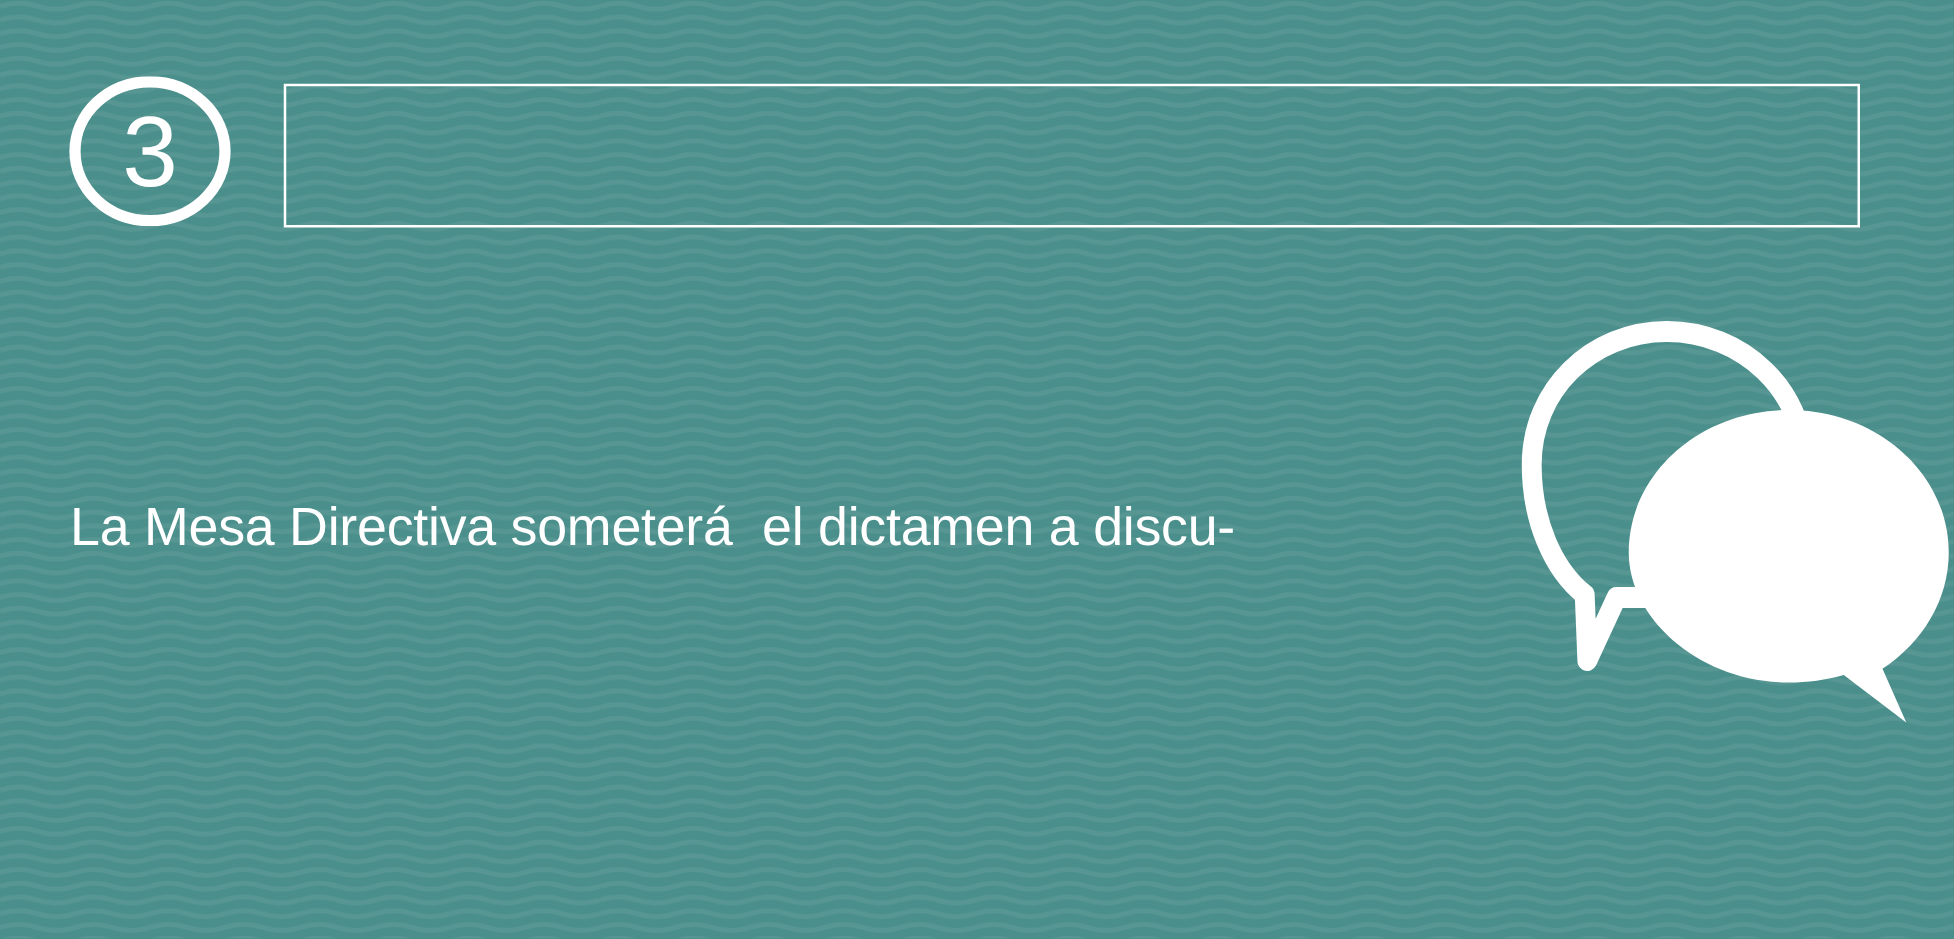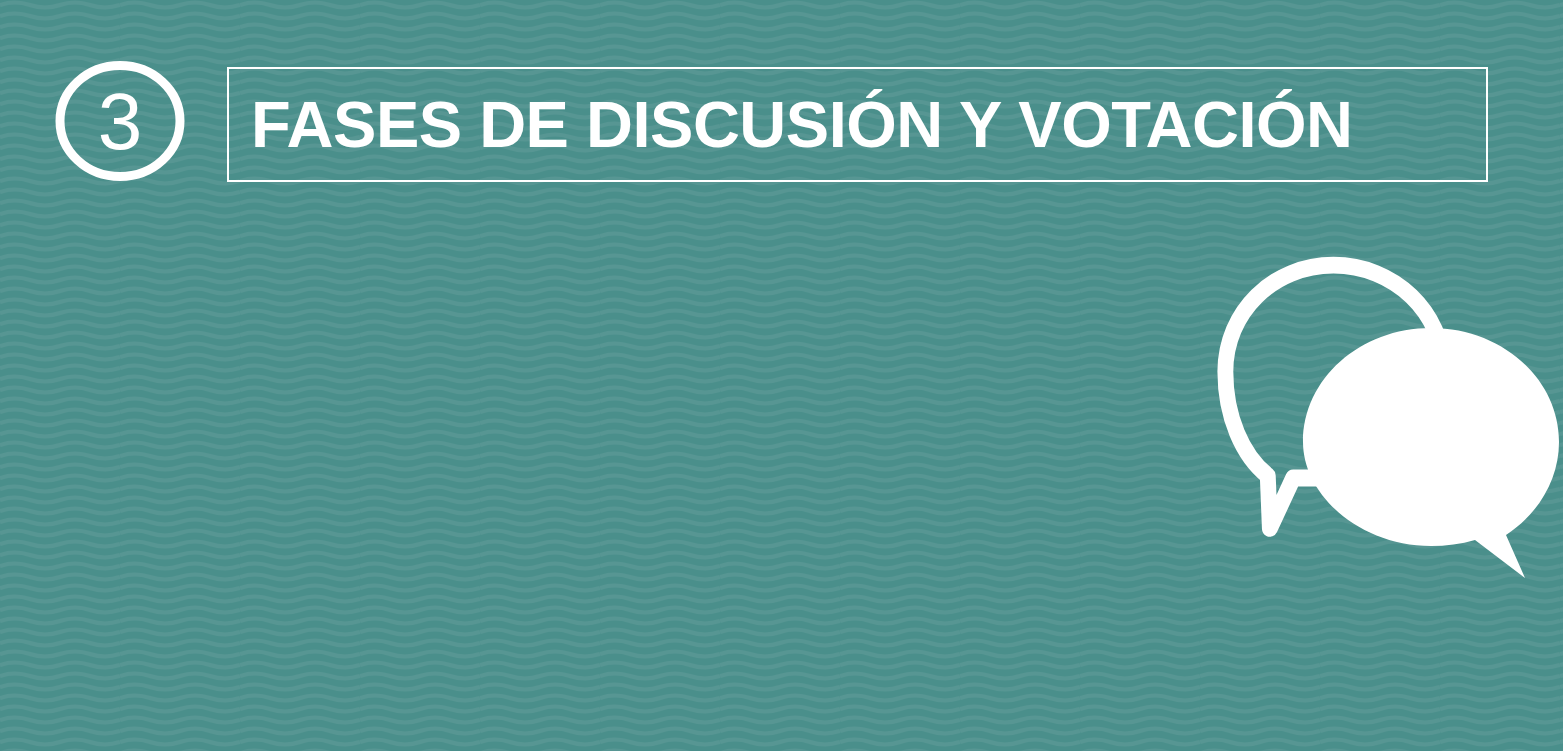--- a/index.html
+++ b/index.html
@@ -100,23 +100,23 @@
   </div>
 
   <div id="badge">
     <svg viewBox="0 0 130 120" xmlns="http://www.w3.org/2000/svg">
       <ellipse cx="65" cy="60" rx="60" ry="55.5" fill="none" stroke="#ffffff" stroke-width="9"></ellipse>
       <text x="65" y="60" fill="#ffffff" font-family="Liberation Sans, sans-serif" font-size="80" text-anchor="middle" dominant-baseline="central">3</text>
     </svg>
   </div>
 
   <div id="title-box"></div>
-  <div id="title-text">FASES DE DISCUSIÓN Y VOTACIÓN</div>
 
   <div id="body-text">
+    <span class="line">La Mesa Directiva someterá  el dictamen a discu-</span>
     
     
     
   </div>
 
   <div id="bubbles">
     <svg viewBox="0 0 360 340" xmlns="http://www.w3.org/2000/svg">
 
       <path d="M108 10
                C 165 10 212 52 212 105

